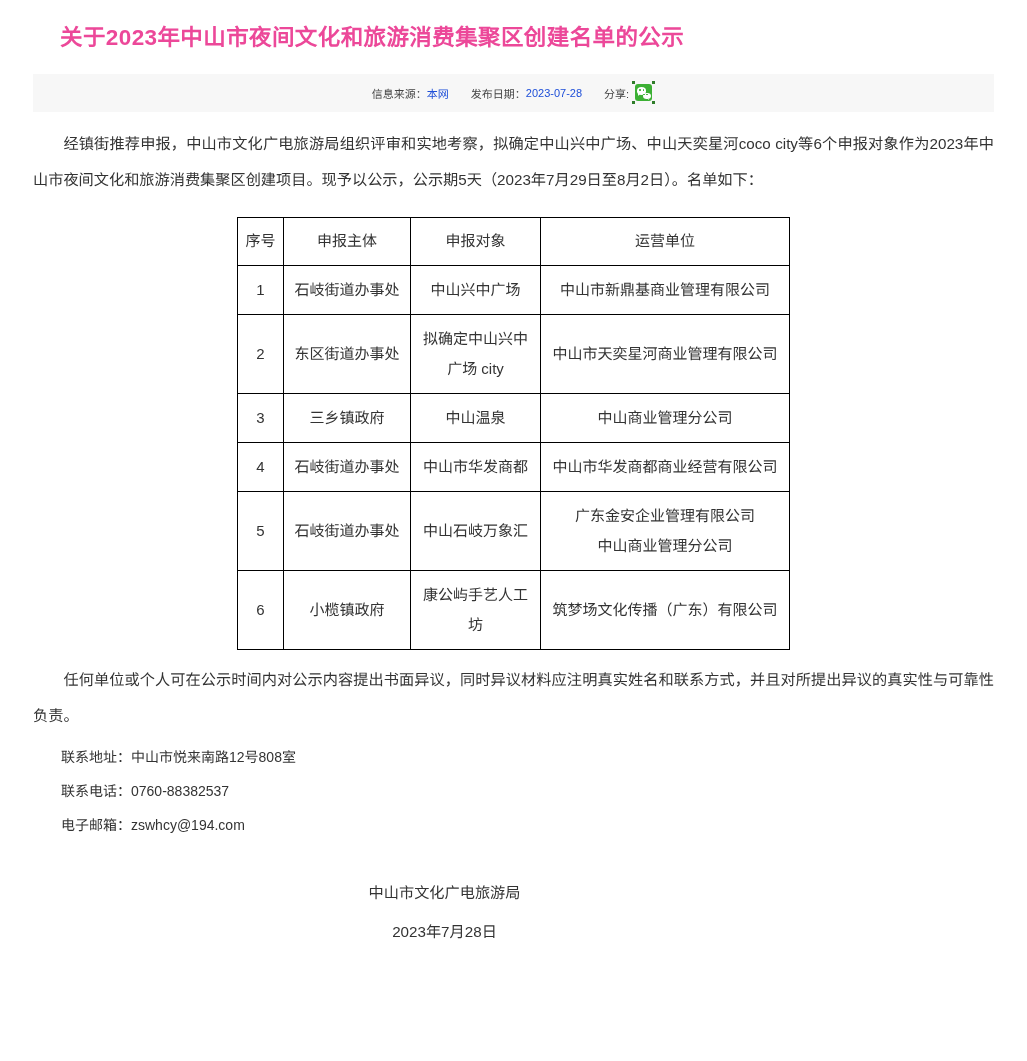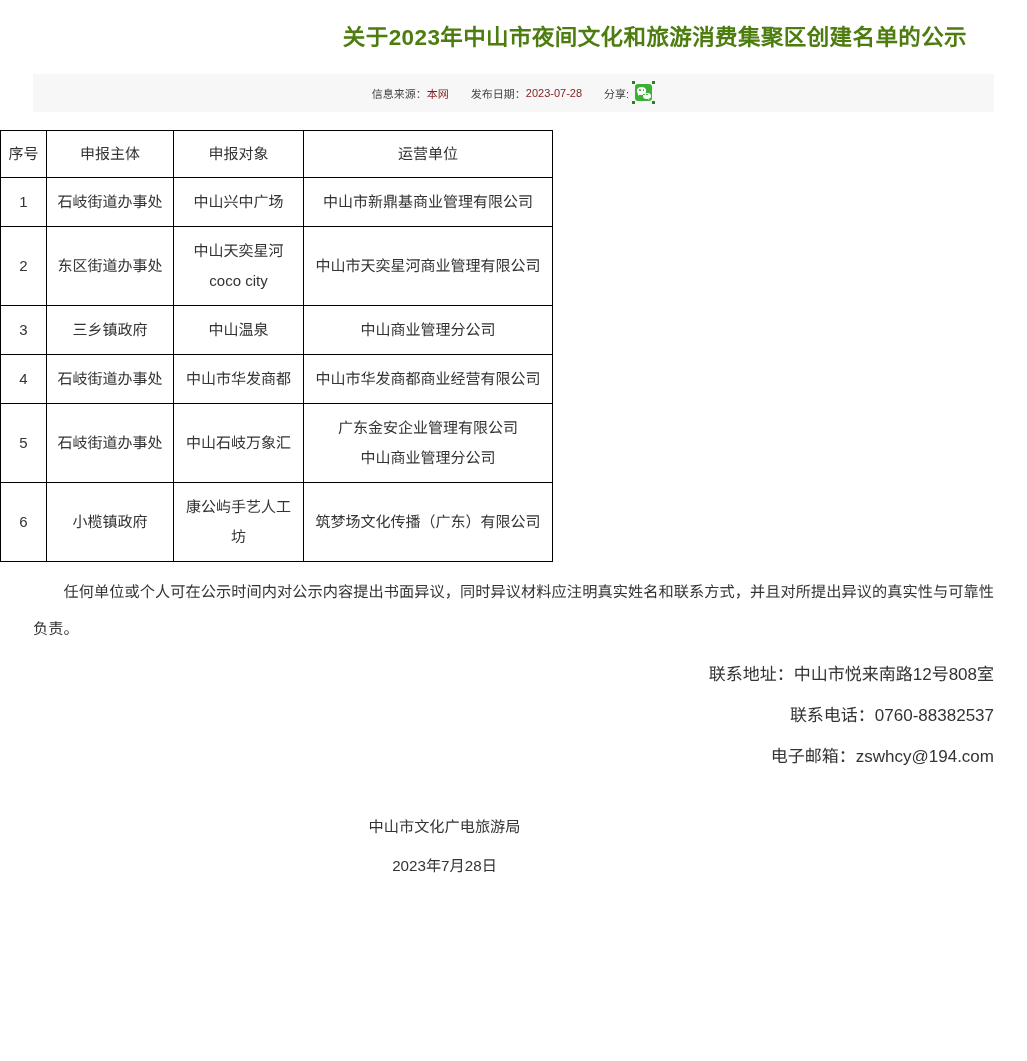--- a/index.html
+++ b/index.html
@@ -18,42 +18,42 @@
     position: relative;
     width: 1027px;
     height: 1061px;
     box-sizing: border-box;
   }
 
   
   .doc-title {
     margin: 0;
     padding: 22px 60px 18px 60px;
-    text-align: right;
+    text-align: left;
     font-size: 22.5px;
     font-weight: bold;
-    color: #4d7c0f;
+    color: #ec4899;
     letter-spacing: 0.4px;
     line-height: 1.4;
   }
 
   
   .meta-bar {
     margin: 2px 33px 0 33px;
     background: #f7f7f7;
     height: 38px;
     display: flex;
     align-items: center;
     justify-content: center;
     font-size: 11px;
     color: #444444;
   }
   .meta-item { white-space: nowrap; }
   .meta-gap { display: inline-block; width: 22px; }
-  .meta-value { color: #7f1d1d; }
+  .meta-value { color: #1d4ed8; }
 
   
   .share-wrap {
     position: relative;
     display: inline-flex;
     align-items: center;
     margin-left: 3px;
     padding: 3px;
   }
   .wechat-icon {
@@ -122,21 +122,21 @@
     line-height: 2.42;
     text-align: justify;
     text-indent: 2em;
     color: #333333;
   }
   p.para.tight { padding-top: 12px; }
 
   
   .table-area {
     display: flex;
-    justify-content: flex-start;
+    justify-content: center;
     padding-top: 18px;
   }
   table.listing {
     border-collapse: collapse;
     width: 552px;
     table-layout: fixed;
     font-size: 15px;
     color: #333333;
   }
   table.listing td {
@@ -154,25 +154,24 @@
   .col-no    { width: 46px; }
   .col-subj  { width: 127px; }
   .col-obj   { width: 130px; }
   .col-oper  { width: 249px; }
 
   
   .contacts {
     padding: 6px 33px 0 33px;
   }
   .contact-line {
-    font-size: 17px;
+    font-size: 14px;
     line-height: 2.42;
     color: #333333;
     text-indent: 2em;
-    text-align: right;
   }
 
   
   .signature {
     padding: 30px 21px 0 33px;
     text-align: center;
   }
   .sig-line {
     font-size: 15.2px;
     line-height: 2.6;
@@ -204,20 +203,23 @@
         <span class="bub-a"></span>
         <span class="bub-b"></span>
         <span class="eye" style="left:4.2px; top:5.4px;"></span>
         <span class="eye" style="left:7.6px; top:5.4px;"></span>
         <span class="eye" style="right:4.6px; bottom:6.0px;"></span>
         <span class="eye" style="right:7.4px; bottom:6.0px;"></span>
       </span>
     </span>
   </div>
 
+  <div class="body-wrap">
+    <p class="para">经镇街推荐申报，中山市文化广电旅游局组织评审和实地考察，拟确定中山兴中广场、中山天奕星河coco city等6个申报对象作为2023年中山市夜间文化和旅游消费集聚区创建项目。现予以公示，公示期5天（2023年7月29日至8月2日）。名单如下：</p>
+  </div>
 
   <div class="table-area">
     <table class="listing">
       <colgroup>
         <col class="col-no">
           <col class="col-subj">
           <col class="col-obj">
           <col class="col-oper">
       </colgroup>
       <tbody>
@@ -231,21 +233,21 @@
         <tr>
           <td>1</td>
           <td>石岐街道办事处</td>
           <td>中山兴中广场</td>
           <td>中山市新鼎基商业管理有限公司</td>
         </tr>
 
         <tr>
           <td>2</td>
           <td>东区街道办事处</td>
-          <td>中山天奕星河coco city</td>
+          <td>拟确定中山兴中广场 city</td>
           <td>中山市天奕星河商业管理有限公司</td>
         </tr>
 
         <tr>
           <td>3</td>
           <td>三乡镇政府</td>
           <td>中山温泉</td>
           <td>中山商业管理分公司</td>
         </tr>
 

